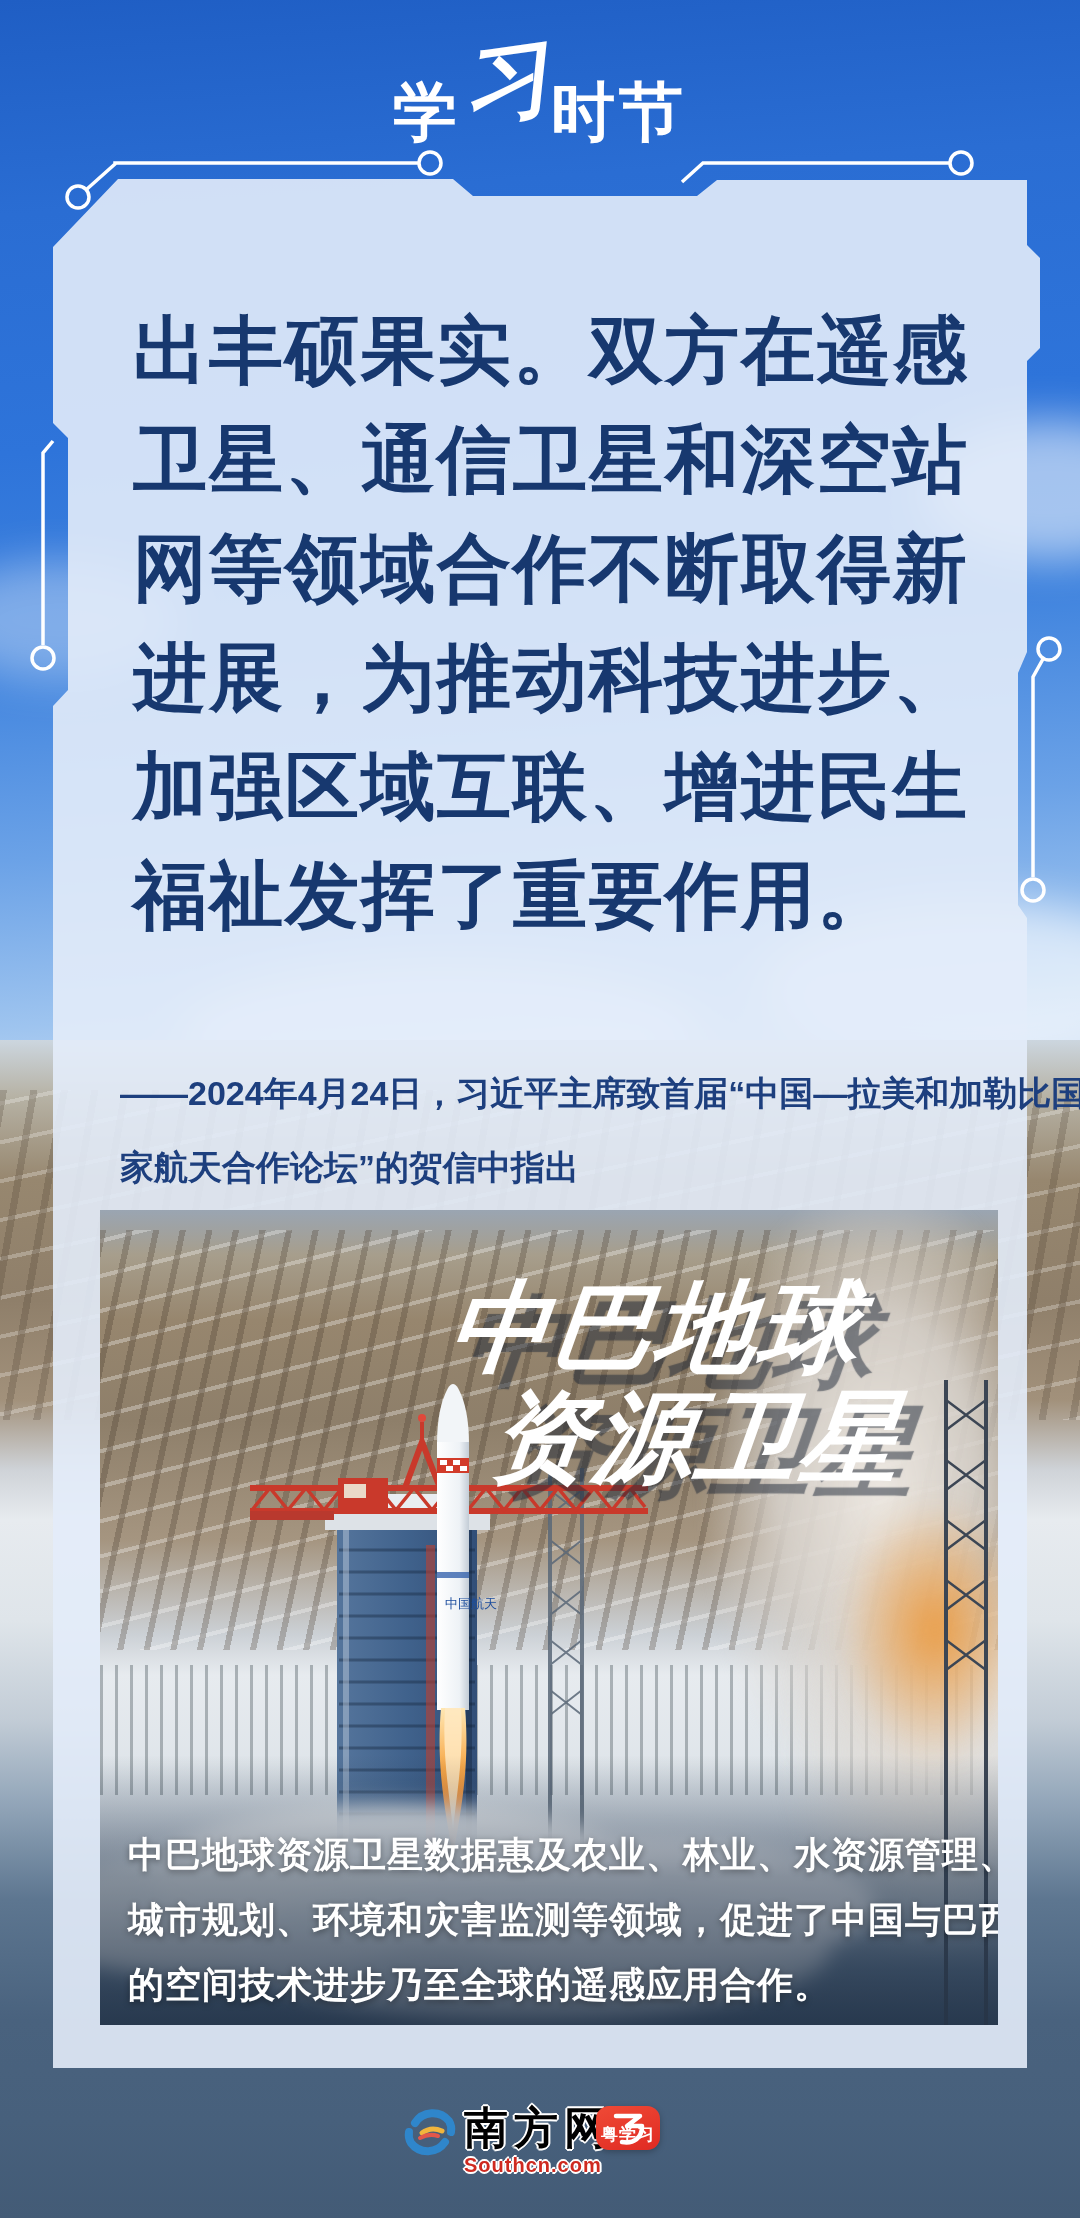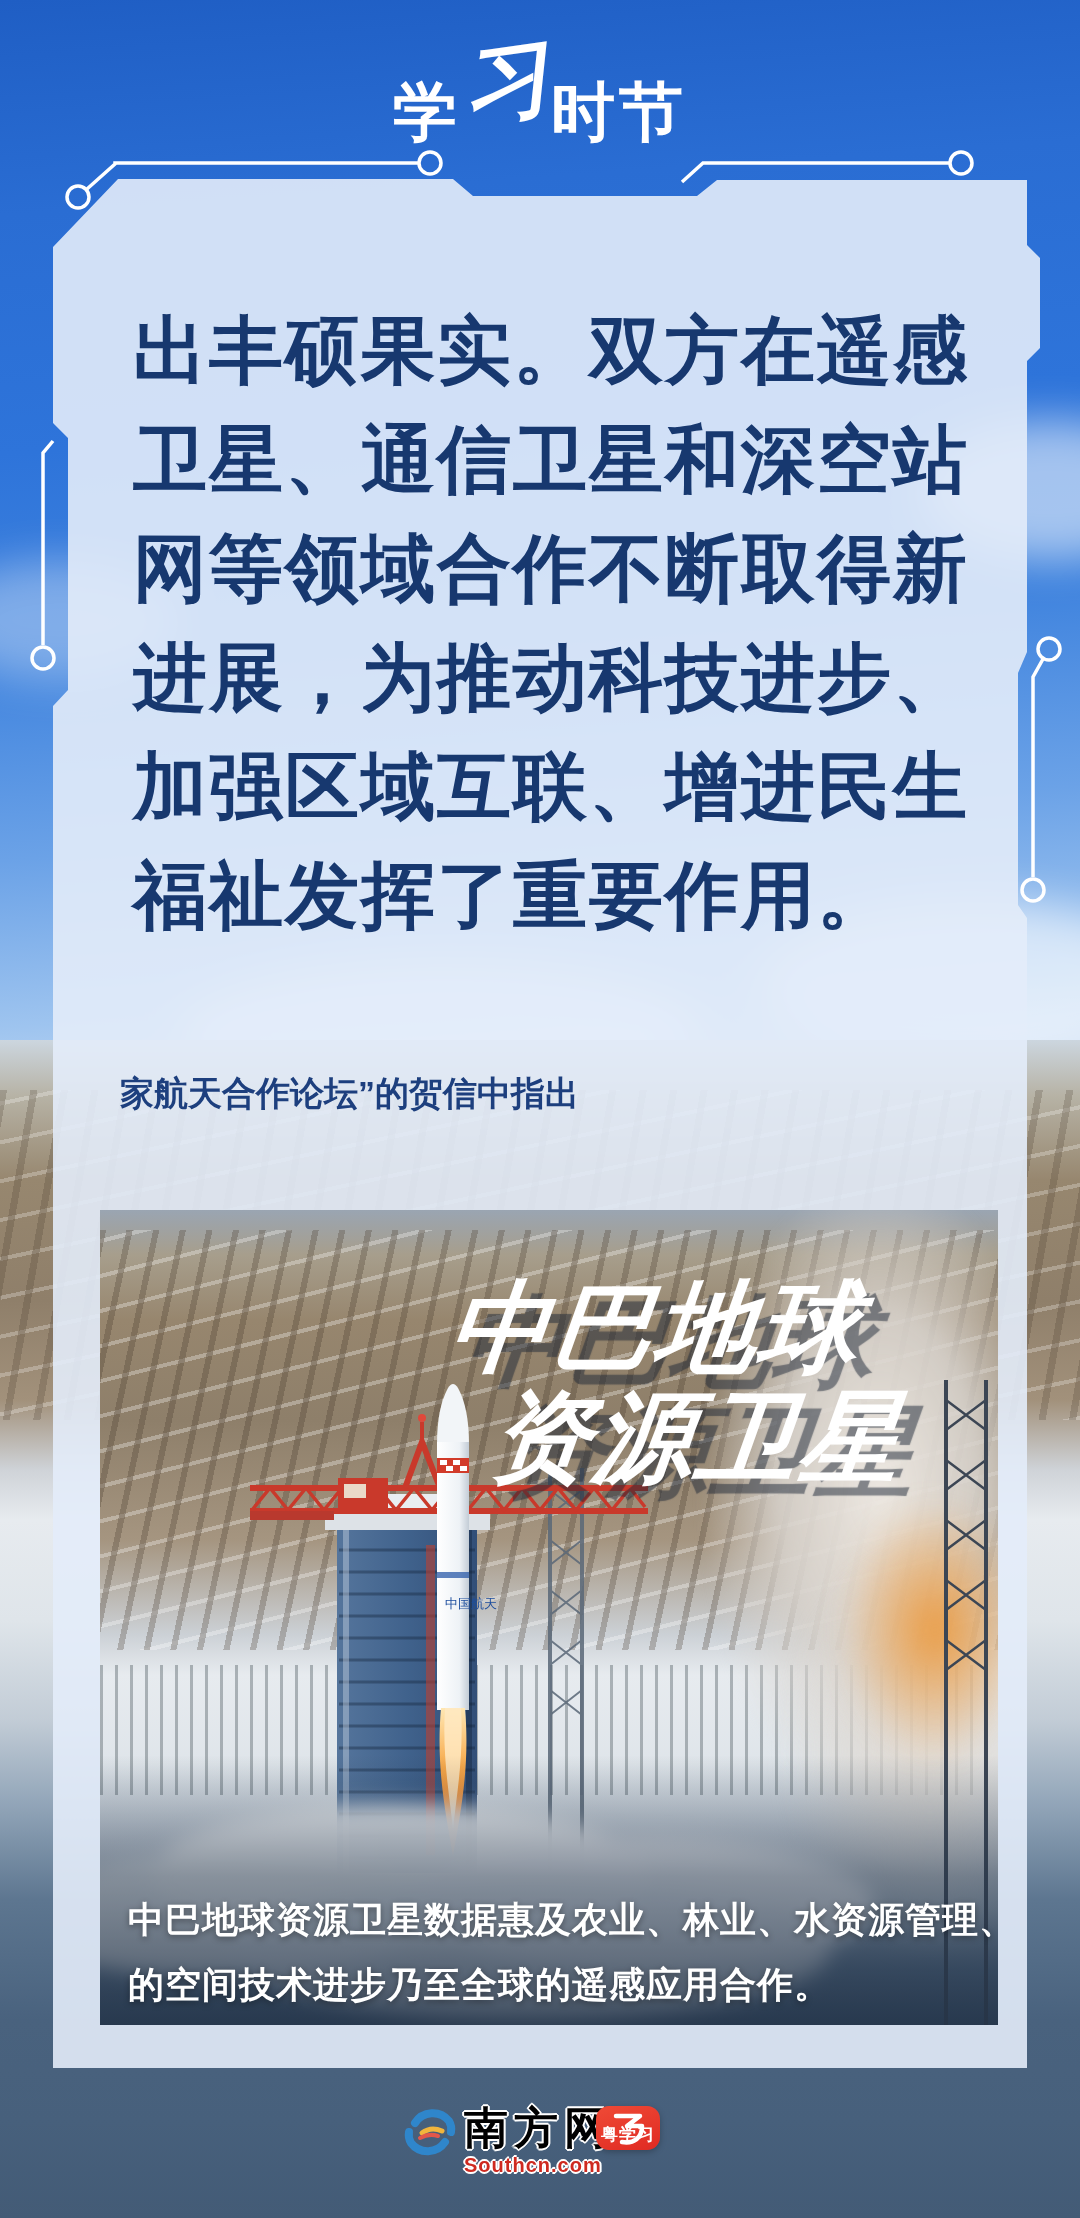--- a/index.html
+++ b/index.html
@@ -128,20 +128,21 @@
 
 <div class="quote">
     <div class="line">出丰硕果实。双方在遥感</div>
     <div class="line">卫星、通信卫星和深空站</div>
     <div class="line">网等领域合作不断取得新</div>
     <div class="line">进展，为推动科技进步、</div>
     <div class="line">加强区域互联、增进民生</div>
     <div class="line">福祉发挥了重要作用。</div>
   </div>
 <div class="attrib">
+    <div class="line">——2024年4月24日，习近平主席致首届“中国—拉美和加勒比国</div>
     <div class="line">家航天合作论坛”的贺信中指出</div>
   </div>
 
 <div class="panel">
   <div class="pp-ridges"></div>
   <div class="pp-trees"></div>
   <div class="pp-smoke"></div>
   <div class="pp-smoke2"></div>
   <div class="pp-glow"></div>
 
@@ -226,20 +227,21 @@
   </svg>
 
   <div class="pp-title">
     <div class="t">中巴地球</div>
     <div class="t t2">资源卫星</div>
   </div>
 
   <div class="pp-shade"></div>
   <div class="pp-caption">
       <div class="line">中巴地球资源卫星数据惠及农业、林业、水资源管理、</div>
+      <div class="line">城市规划、环境和灾害监测等领域，促进了中国与巴西</div>
       <div class="line">的空间技术进步乃至全球的遥感应用合作。</div>
     </div>
 </div>
 
 <div class="southcn">
   <svg width="56" height="56" viewBox="0 0 56 56">
     <g fill="none" stroke-linecap="round">
       <path d="M13,19 A21,21 0 0 1 47,17 A16,16 0 0 1 49,28" stroke="#2f86cb" stroke-width="8"></path>
       <path d="M43,38 A21,21 0 0 1 9,39 A16,16 0 0 1 7,28" stroke="#2f86cb" stroke-width="8"></path>
       <path d="M20,29 Q29,22 40,27" stroke="#f2b53c" stroke-width="5"></path>

